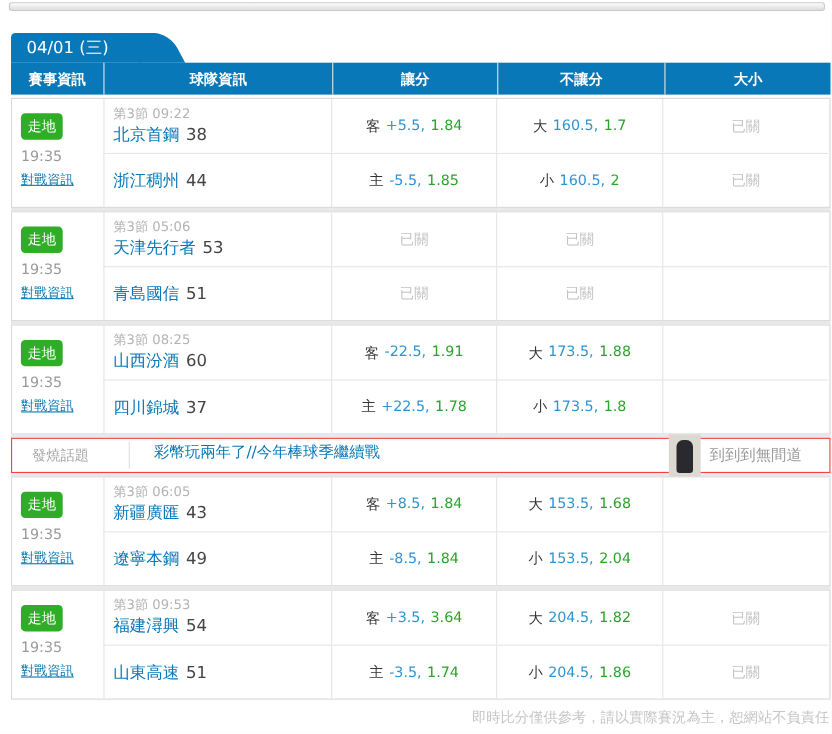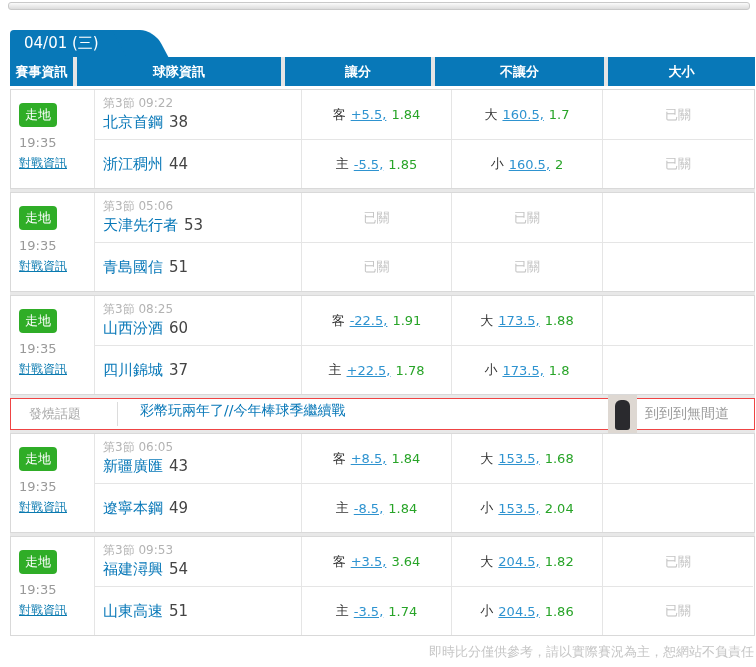--- a/index.html
+++ b/index.html
@@ -28,22 +28,22 @@
     content:""; position:absolute; top:0; right:-26px; width:42px; height:27px;
     background:#0878b8; transform:skewX(28deg); transform-origin:top left;
     border-radius:0 14px 0 0;
   }
   
   .thead { display:flex; background:#0878b8; height:29px; position:relative; z-index:3; }
   .hcell {
     color:#fff; font-weight:bold; font-size:13px;
     display:flex; align-items:center; justify-content:center;
   }
-  .hcell + .hcell { border-left:4px solid #e5e5e5; }
-  .hc1{width:63px;} .hc2{width:208px;} .hc3{width:150px;} .hc4{width:151px;} .hc5{flex:1;}
+  .hcell + .hcell { border-left:1px solid #e5e5e5; }
+  .hc1{width:84px;} .hc2{width:208px;} .hc3{width:150px;} .hc4{width:151px;} .hc5{flex:1;}
   
   .tbody { background:#e8e8e8; }
   .block {
     margin-top:3px; background:#fff; border:1px solid #d9d9d9;
     display:grid;
     grid-template-columns:83px 207px 150px 151px 151px;
     grid-template-rows:49px 49px;
   }
   .c1{grid-column:1; grid-row:1 / span 3;}
   .c2{grid-column:2;} .c3{grid-column:3;} .c4{grid-column:4;} .c5{grid-column:5;}
@@ -62,21 +62,21 @@
   .period { color:#b3b3b3; font-size:12px; margin-bottom:1px; }
   .team-line { font-size:15px; }
   .tname { color:#0878b8; }
   .tscore { color:#444; margin-left:6px; }
   .odds-cell {
     display:flex; align-items:center; justify-content:center; gap:5px;
     font-size:13px;
   }
   .odds-cell span:empty { display:none; }
   .side { color:#333; }
-  .line { color:#2e93d0;text-decoration:underline; }
+  .line { color:#2e93d0; }
   .odds { color:#28a428; }
   .closed { color:#c3c3c3; }
   
   .topic {
     margin-top:3px; background:#fff; border:1px solid #ef4444;
     height:32px; display:flex; align-items:center;
   }
   .topic-label { width:106px; padding-left:18px; color:#a8a8a8; font-size:13px; }
   .topic-main { border-left:1px solid #dcdcdc; padding-left:22px; height:24px; display:flex; flex:1; }
   .topic-link { color:#0878b8; font-size:14px; cursor:pointer; }

